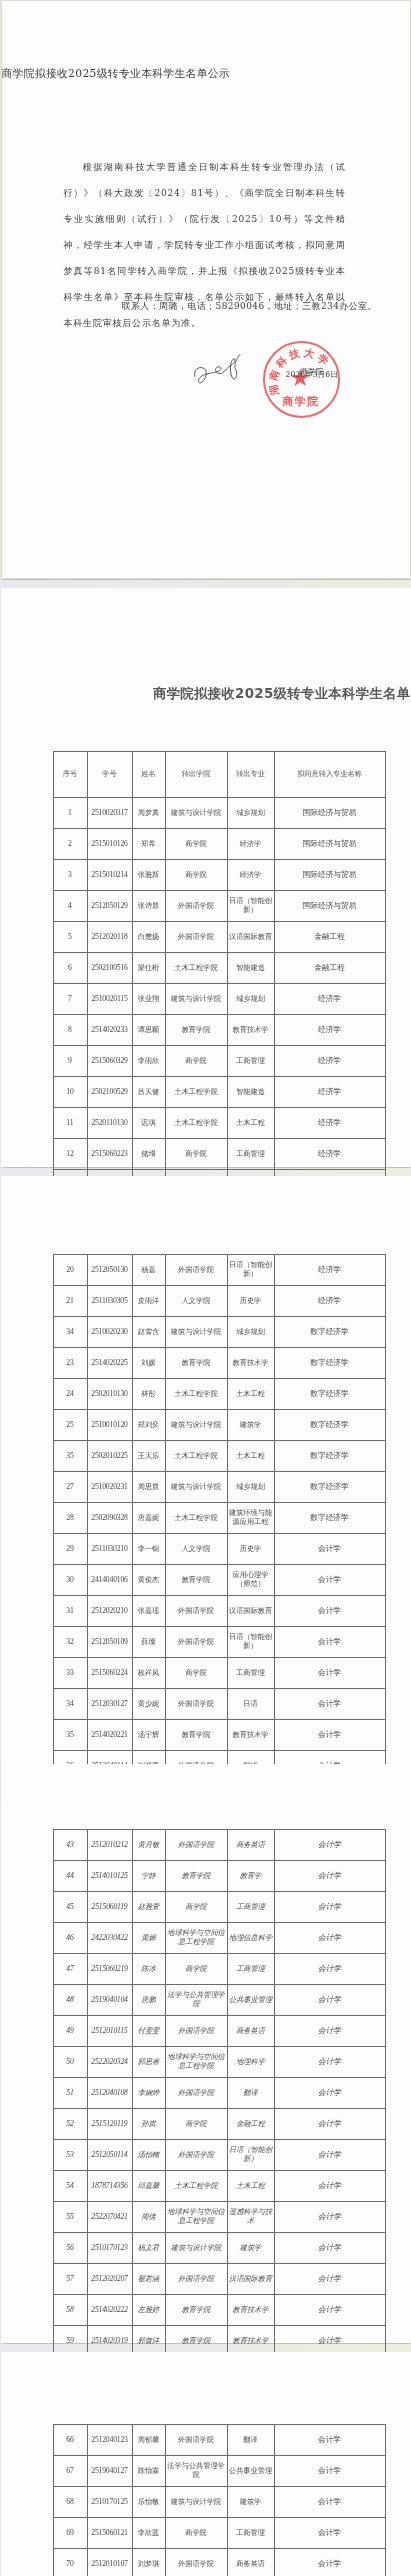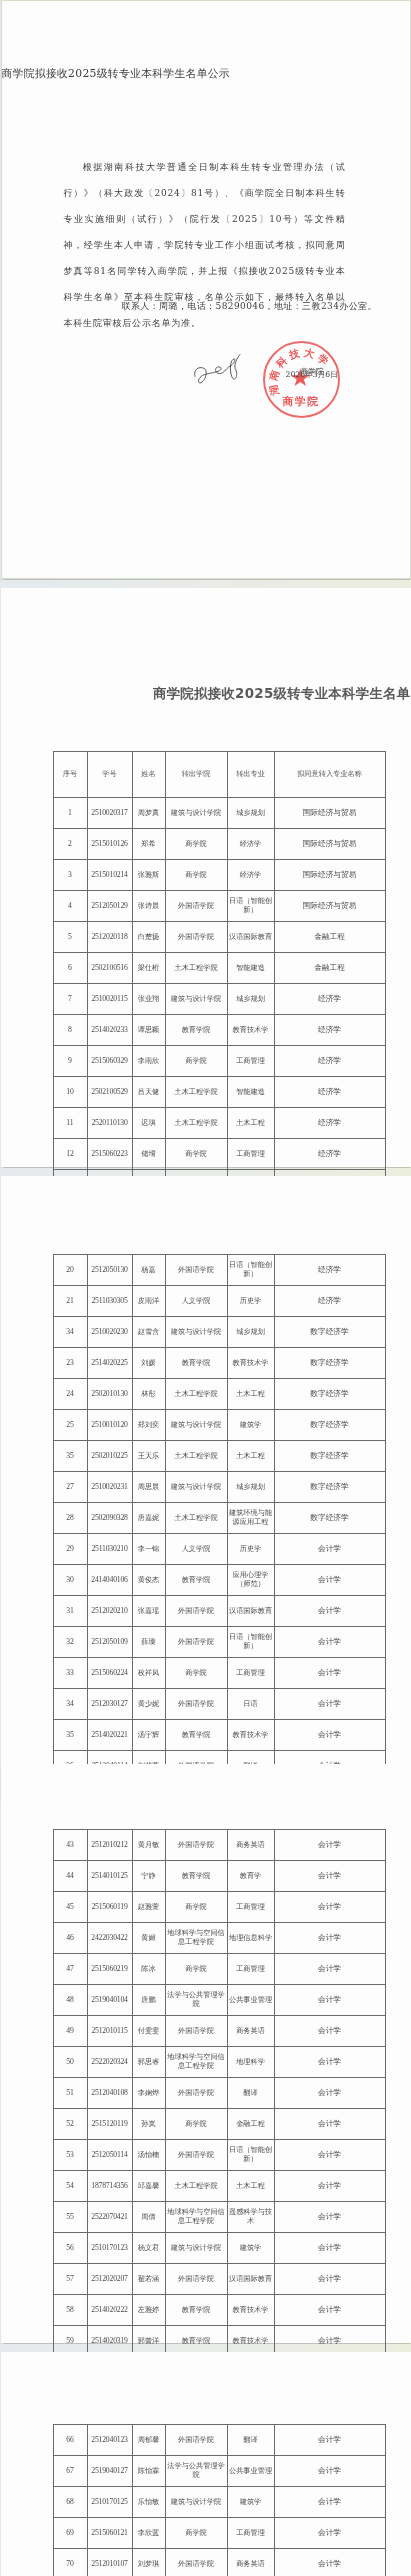--- a/index.html
+++ b/index.html
@@ -9,21 +9,21 @@
     font-family:"DejaVu Serif","Liberation Serif",serif;
     color:#3a3a3a; overflow:hidden;
   }
   .page {
     position:absolute; left:0.5px; width:410px; background:#fdfdfe;
     box-shadow:0 0.5px 1px rgba(0,0,0,0.18);
   }
   #p1 { top:0; height:579px; border:0.5px solid #d9dcc8; box-sizing:border-box; }
   #p2 { top:588px; height:579px; }
   #p3 { top:1176px; height:626px; }
-  #p4 { top:1764px; height:579px; }
+  #p4 { top:1764px; height:579px;font-style:italic; }
   #p5 { top:2352px; height:536px; }
 
   .notice-title {
     position:absolute; top:66px; left:0; width:360px; text-align:left;
     font-size:10.8px; letter-spacing:0.3px; color:#3b3b3b;
   }
   .para {
     position:absolute; left:62px; width:282px; font-size:9px;
     line-height:26px; letter-spacing:0.8px; text-align:justify; color:#3c3c3c;
   }

